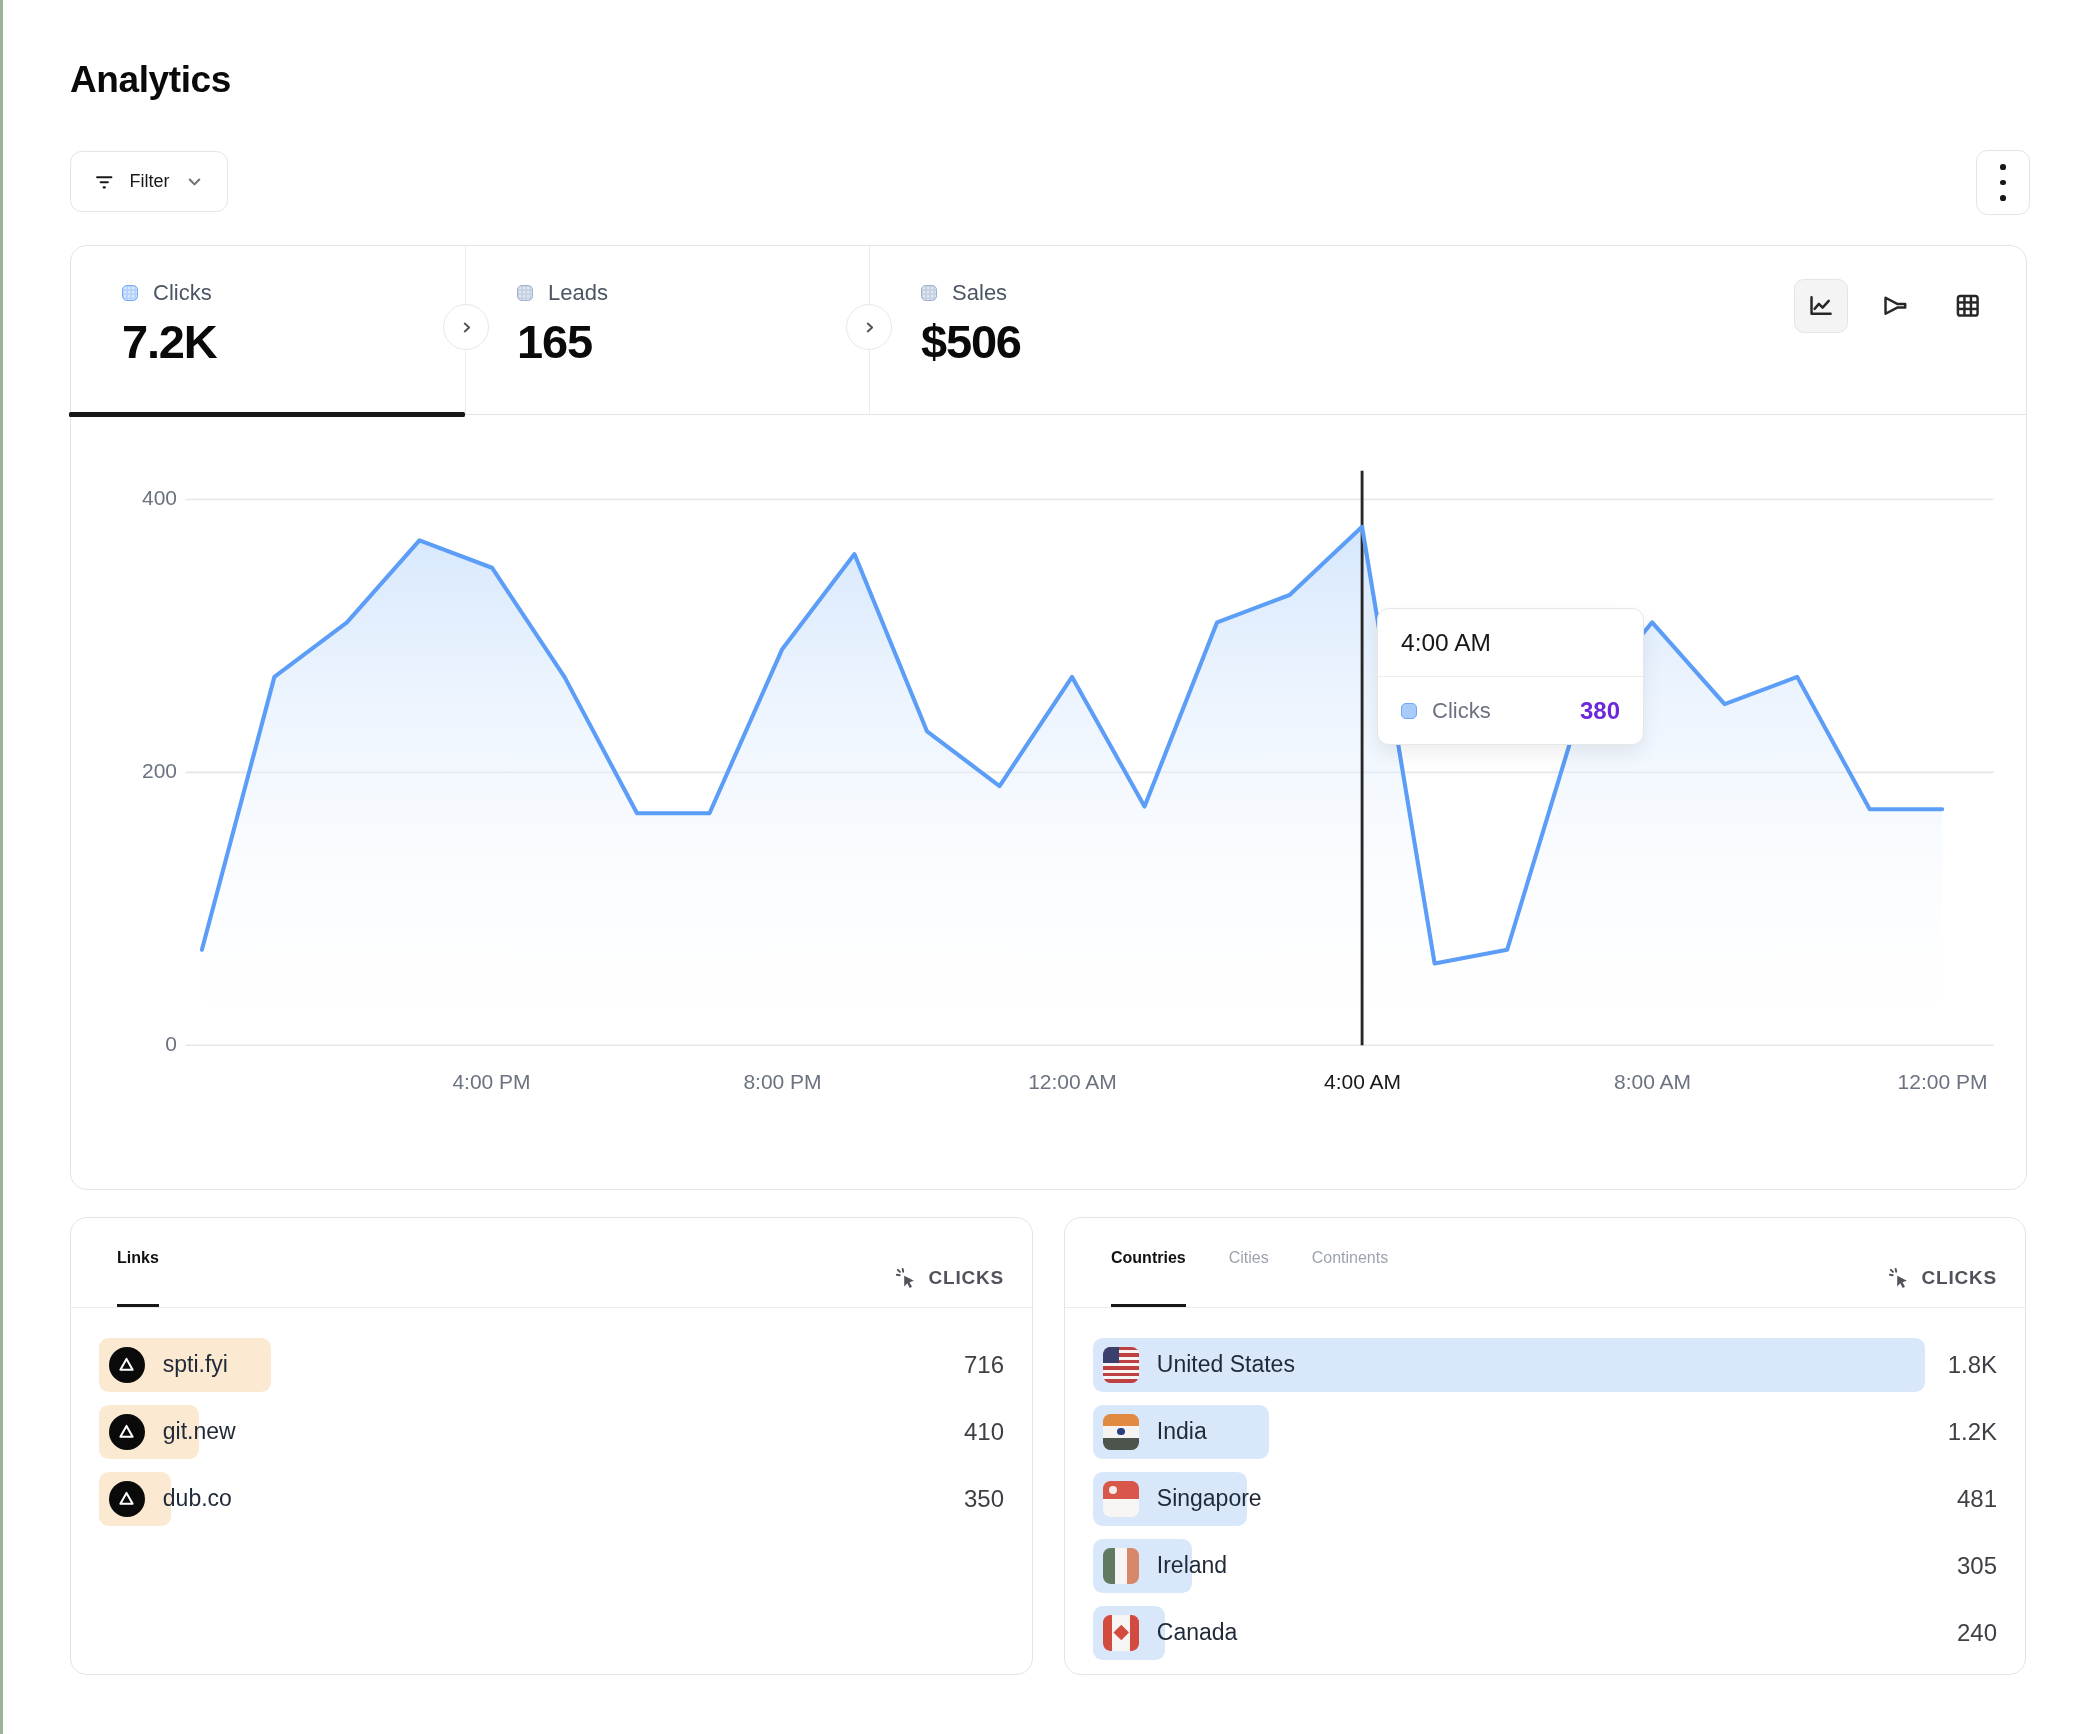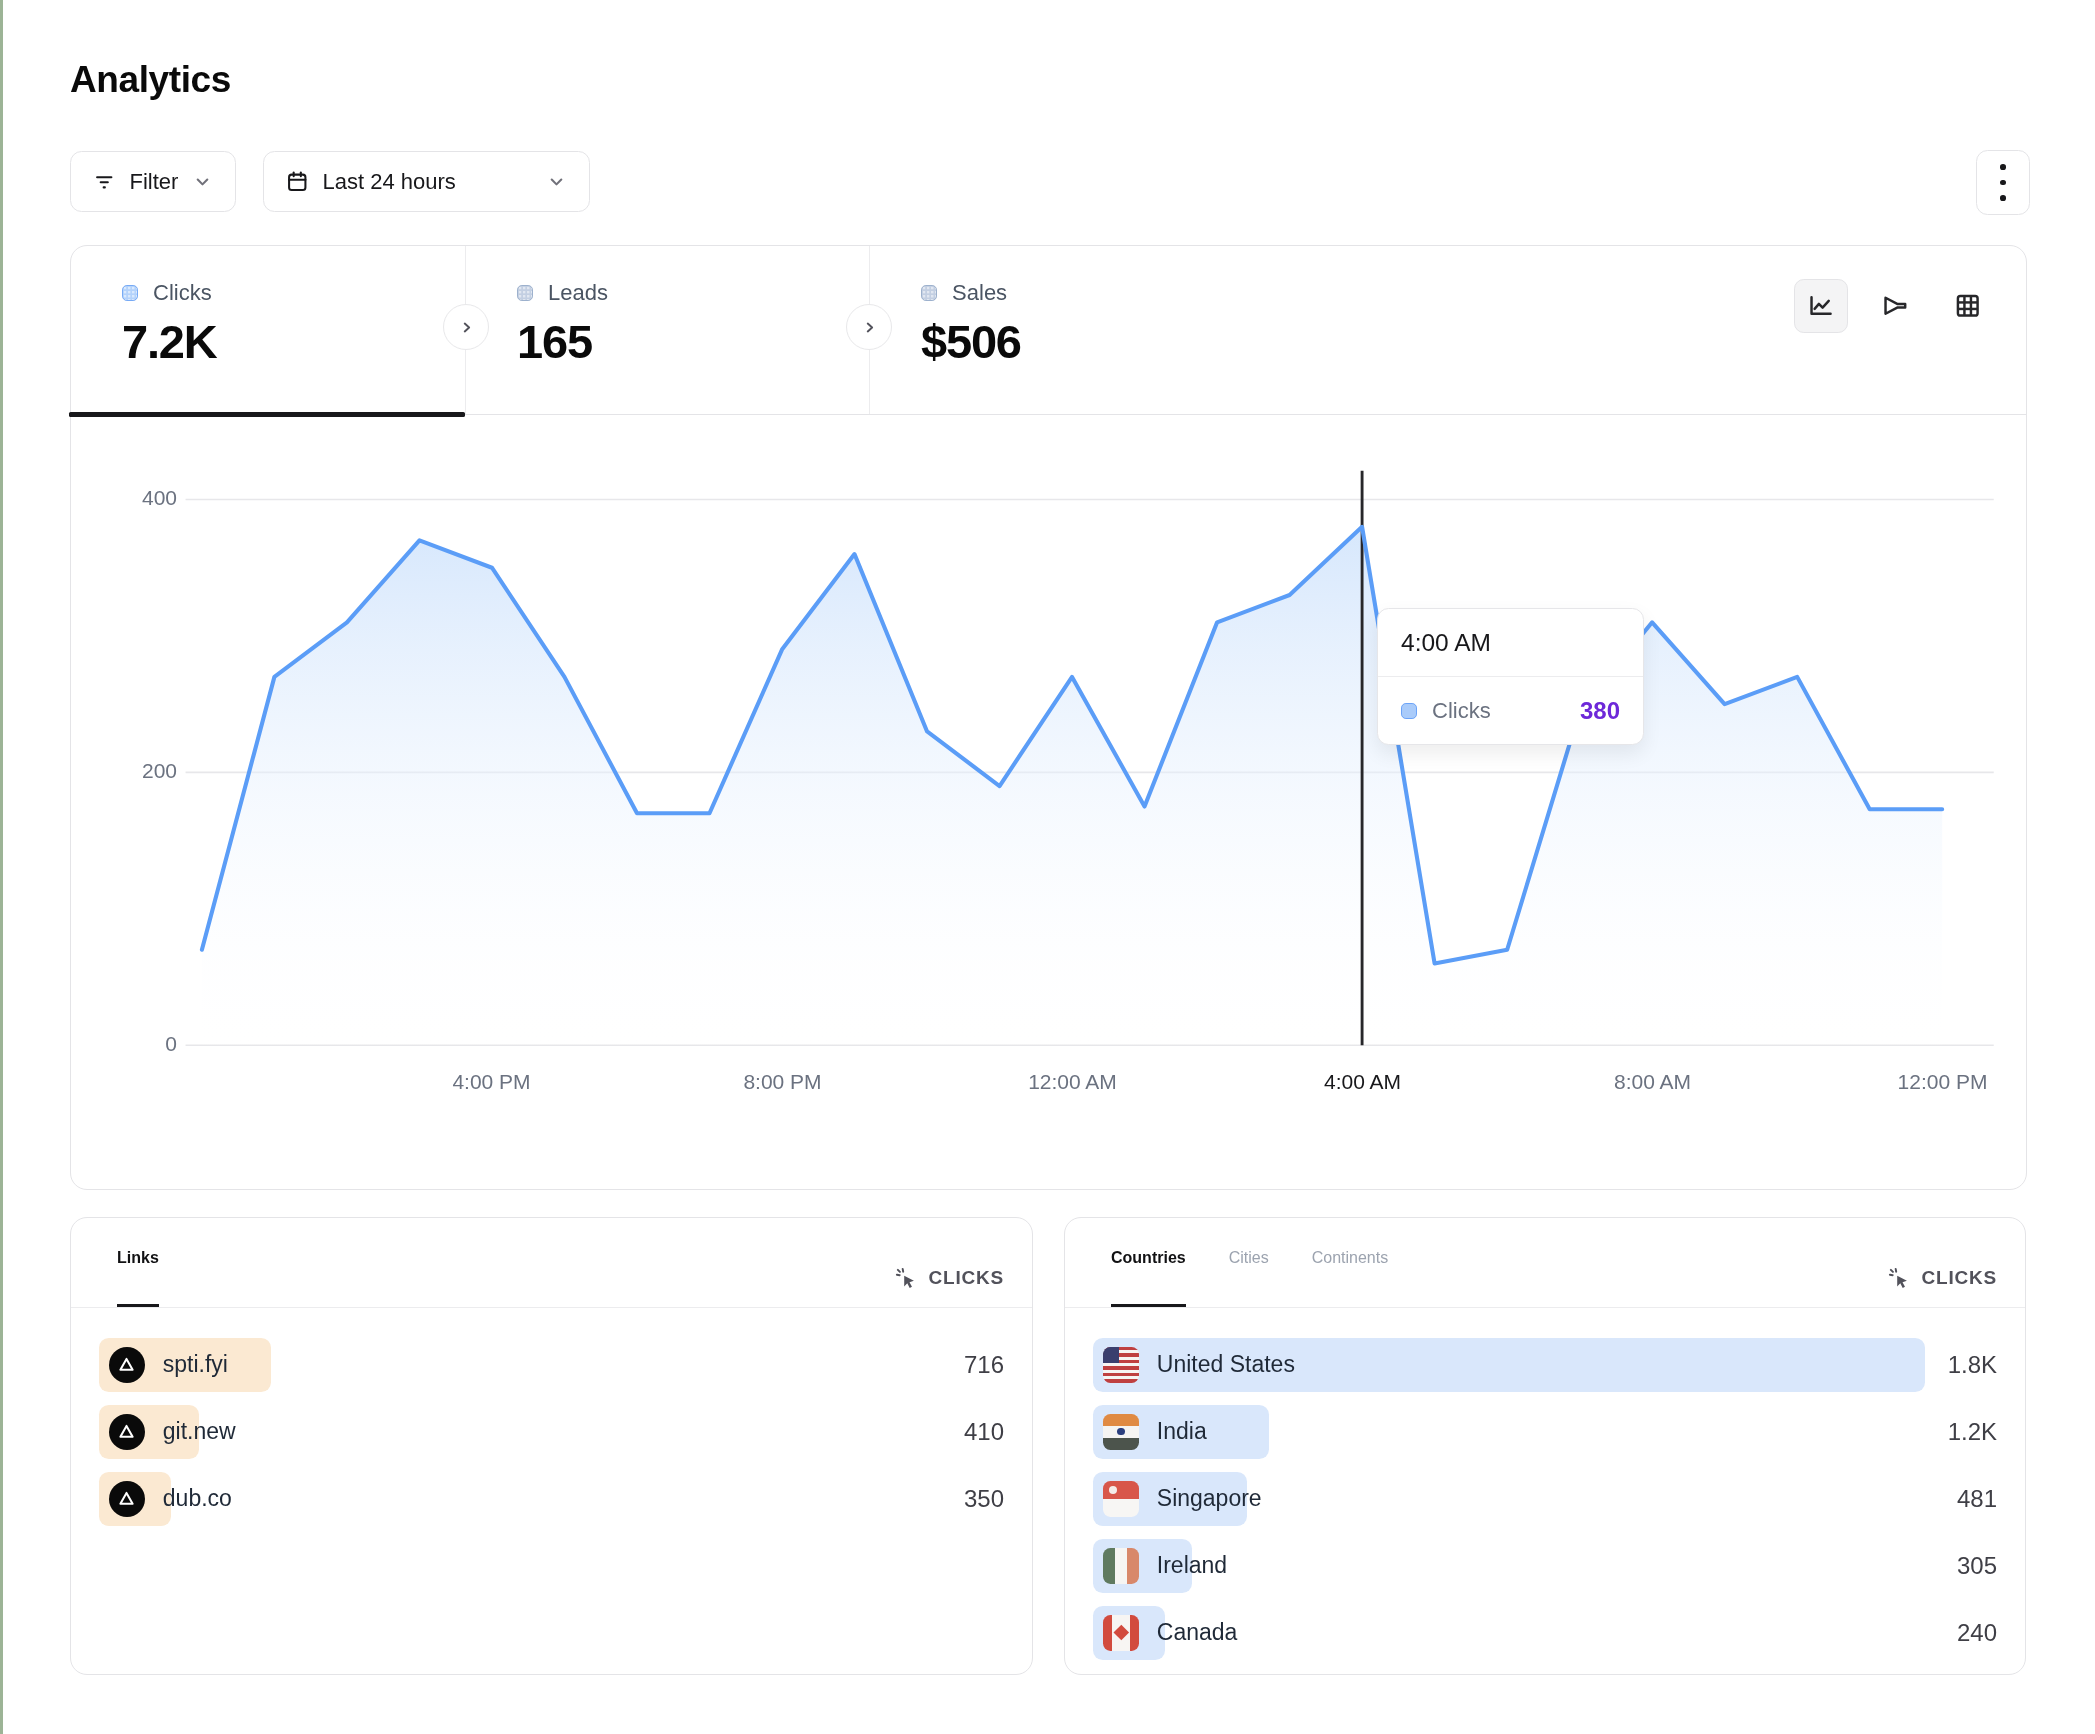--- a/index.html
+++ b/index.html
@@ -4,21 +4,21 @@
 <style>
   * { margin:0; padding:0; box-sizing:border-box; }
   html,body { background:#fff; }
   body { font-family:"Liberation Sans","DejaVu Sans",sans-serif; color:#18181b; }
   .stage { position:relative; width:2096px; height:1735px; background:#fff; overflow:hidden; }
   .edge-strip { position:absolute; left:0; top:0; width:3.3px; height:1735px; background:#9cb496; }
 
   .page-title { position:absolute; left:70px; top:59px; font-size:37px; font-weight:700; color:#0a0a0a; letter-spacing:-0.4px; }
 
   .btn { position:absolute; display:flex; align-items:center; gap:13px; height:61px; padding:0 21px;
-         background:#fff; border:1.6px solid #e4e4e7; border-radius:11.5px; font-size:22px; font-weight:500; color:#18181b; cursor:pointer; }
+         background:#fff; border:1.6px solid #e4e4e7; border-radius:11.5px; font-size:18px; font-weight:500; color:#18181b; cursor:pointer; }
   .btn svg { flex:0 0 auto; }
   #filter-btn { left:70px; top:151px; }
   #date-btn { left:263px; top:151px; width:327px; }
   #date-btn .chev { margin-left:auto; }
   #kebab-btn { left:1976px; top:150px; width:54px; height:65px; padding:0; border-radius:11.5px;
                flex-direction:column; justify-content:center; gap:9.8px; }
   .dot { width:5.7px; height:5.7px; border-radius:50%; background:#18181b; }
 
   .card { position:absolute; background:#fff; border:1.6px solid #e4e4e7; border-radius:17px; }
   #main-card { left:70px; top:245px; width:1957px; height:945px; }
@@ -104,36 +104,20 @@
       </svg>
     </span>
     <span>Filter</span>
     <span style="display:flex;">
       <svg width="23" height="23" viewBox="0 0 24 24" fill="none" stroke="#71717a" stroke-width="2.2" stroke-linecap="round" stroke-linejoin="round">
           <polyline points="7,10 12,15 17,10"></polyline>
         </svg>
     </span>
   </div>
 
-  <div class="btn" id="date-btn">
-    <span style="display:flex;">
-      <svg width="24.5" height="24.5" viewBox="0 0 24 24" fill="none" stroke="#18181b" stroke-width="2" stroke-linecap="round">
-        <rect x="4" y="5.5" width="16" height="15" rx="2.5"></rect>
-          <line x1="8.5" y1="3.5" x2="8.5" y2="7"></line>
-          <line x1="15.5" y1="3.5" x2="15.5" y2="7"></line>
-          <line x1="4" y1="10.5" x2="20" y2="10.5"></line>
-      </svg>
-    </span>
-    <span>Last 24 hours</span>
-    <span class="chev" style="display:flex;">
-      <svg width="23" height="23" viewBox="0 0 24 24" fill="none" stroke="#71717a" stroke-width="2.2" stroke-linecap="round" stroke-linejoin="round">
-          <polyline points="7,10 12,15 17,10"></polyline>
-        </svg>
-    </span>
-  </div>
 
   <div class="btn" id="kebab-btn">
     <span class="dot"></span>
     <span class="dot"></span>
     <span class="dot"></span>
   </div>
 
   <div class="card" id="main-card">
     <div class="stats-row">
       <div class="stat stat-1">

